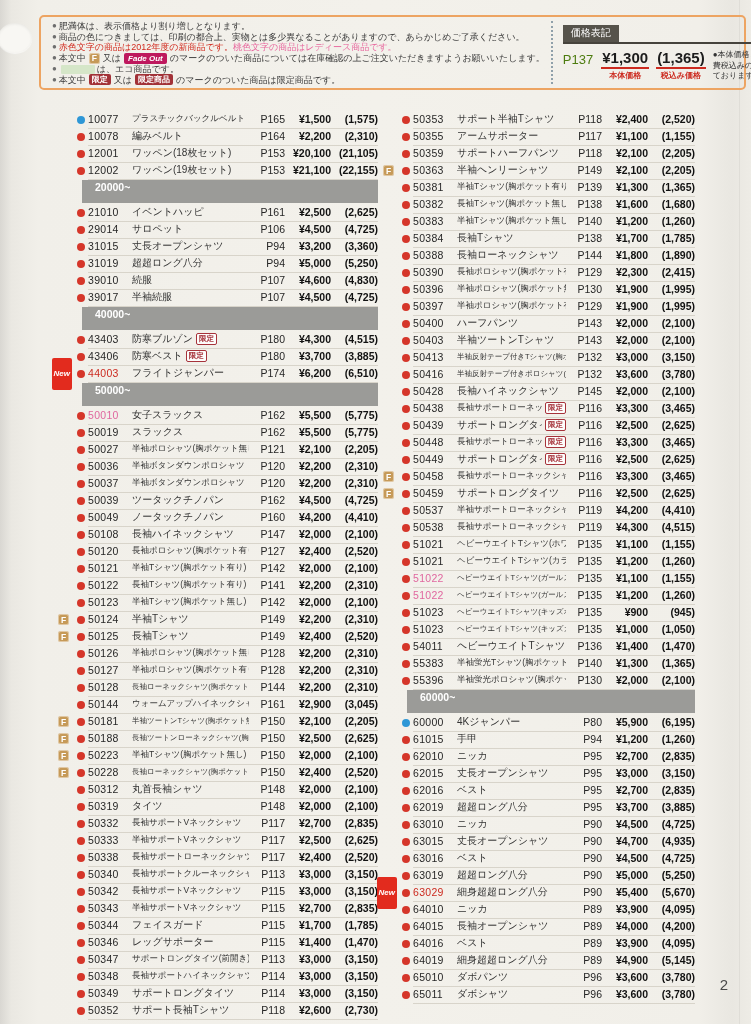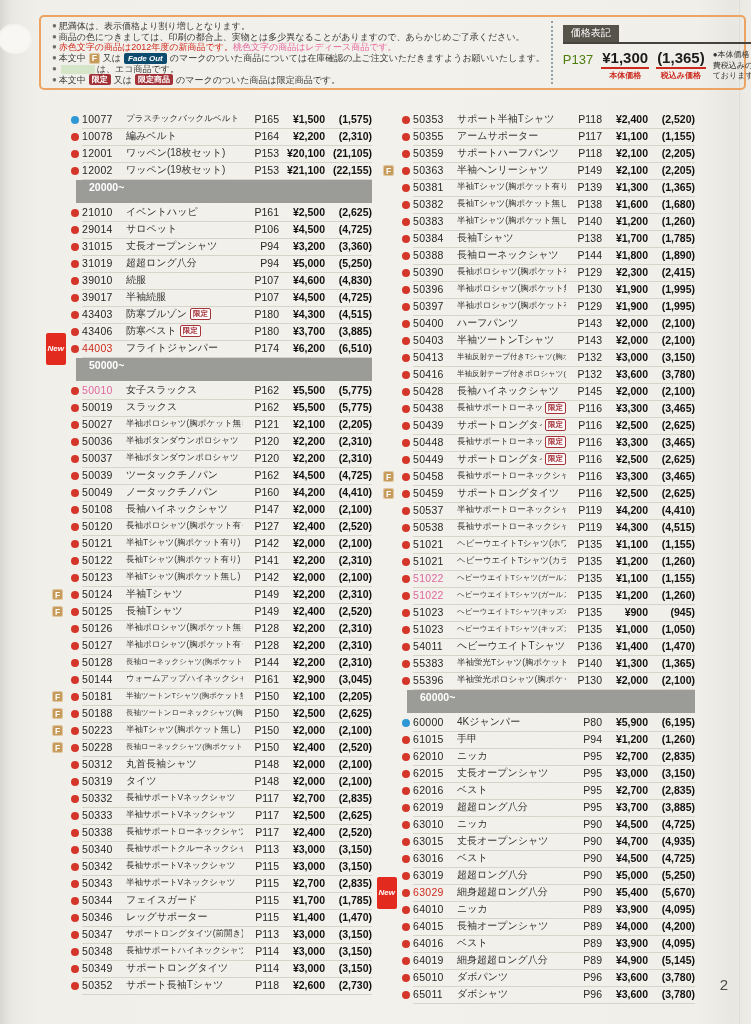--- a/index.html
+++ b/index.html
@@ -16,39 +16,39 @@
     border:2px solid #eda462;border-radius:5px;display:flex;background:transparent;}
   .notes{flex:1;padding:4px 6px 3px 11px;}
   .note-line{font-size:9px;line-height:10.6px;color:#3a3a3a;white-space:nowrap;display:flex;align-items:center;}
   .bullet{color:#6e6e6e;margin-right:2px;font-size:8px;}
   .seg{color:#3a3a3a;}
   .seg-red{color:#d12a1e;}
   .seg-pink{color:#e8679e;}
   .badge-f{display:inline-flex;align-items:center;justify-content:center;width:11px;height:11px;margin:0 3px;
     background:#c69a58;color:#fff;font-weight:bold;font-size:8.5px;border-radius:2.5px;
     box-shadow:inset 0 0 0 1px rgba(255,255,255,.45);flex:none;}
-  .badge-fadeout{display:inline-block;margin:0 3px;padding:0 4px;background:#0c4a6e;color:#fff;
+  .badge-fadeout{display:inline-block;margin:0 3px;padding:0 4px;background:#be185d;color:#fff;
     font-size:8px;font-weight:bold;font-style:italic;line-height:11px;border-radius:2px;flex:none;}
   .badge-gentei{display:inline-block;margin:0 3px;padding:0 3px;background:#a23238;color:#fff;
     font-size:8px;font-weight:bold;line-height:11px;border-radius:2px;flex:none;}
   .eco-box{display:inline-block;width:34px;height:9px;background:#d5e6c8;border-radius:1px;margin:0 2px;flex:none;}
   .divider{width:0;border-left:2px dotted #8fa0aa;margin:4px 0;}
   
   .legend{width:254px;padding:5px 8px 3px 10px;}
   .legend-head{border-bottom:2px solid #46433c;padding-bottom:0;}
   .legend-title{display:inline-block;background:#56534b;color:#fff;font-size:10px;padding:1px 8px 2px;}
   .legend-body{display:flex;align-items:flex-start;margin-top:5px;}
   .legend-pref{font-size:13px;font-weight:normal;color:#4d7c0f;margin:3px 8px 0 0;}
   .legend-price-group{display:inline-flex;flex-direction:column;align-items:center;margin-right:7px;}
   .legend-price{font-size:15px;font-weight:bold;color:#1c1c1c;border-bottom:2px solid #cc2a1f;padding:0 1px 1px;}
   .legend-sub{font-size:8px;color:#cc2a1f;margin-top:1px;font-weight:bold;}
   .legend-note{font-size:8px;line-height:10.5px;color:#333;width:92px;white-space:normal;margin-top:1px;}
   
   .col{position:absolute;top:111px;}
-  .col-left{left:46px;width:326px;}
+  .col-left{left:52px;width:326px;}
   .col-right{left:377px;width:318px;}
   .row{height:17px;display:flex;align-items:center;}
   .slot{width:20px;flex:none;display:flex;justify-content:flex-end;align-items:center;padding-right:2px;}
   .badge-new{background:#e22b1e;color:#fff;font-size:8px;font-weight:bold;font-style:italic;
     line-height:10px;padding:11px 2px;border-radius:2px;}
   .dot{width:8px;height:8px;border-radius:50%;flex:none;margin:0 3px;}
   .dot.red{background:#d5362a;}
   .dot.blue{background:#2e97d6;}
   .rc{flex:1;height:100%;display:flex;align-items:center;border-bottom:1px solid #d8d4ca;min-width:0;}
   .code{width:44px;flex:none;font-size:10.5px;color:#262626;letter-spacing:.3px;}
@@ -277,20 +277,21 @@
         <span class="name-cell">
           <span class="name">半袖続服</span>
         </span>
         <span class="pgref">P107</span>
         <span class="price">
           <span class="pb">¥4,500</span>
           <span class="pt">(4,725)</span>
         </span>
       </span>
     </div>
+    <div class="section-bar">40000~</div>
     <div class="row">
       <span class="slot"></span>
       <span class="dot red"></span>
       <span class="rc">
         <span class="code">43403</span>
         <span class="name-cell">
           <span class="name">防寒ブルゾン</span>
           <span class="badge-ltd">限定</span>
         </span>
         <span class="pgref">P180</span>

